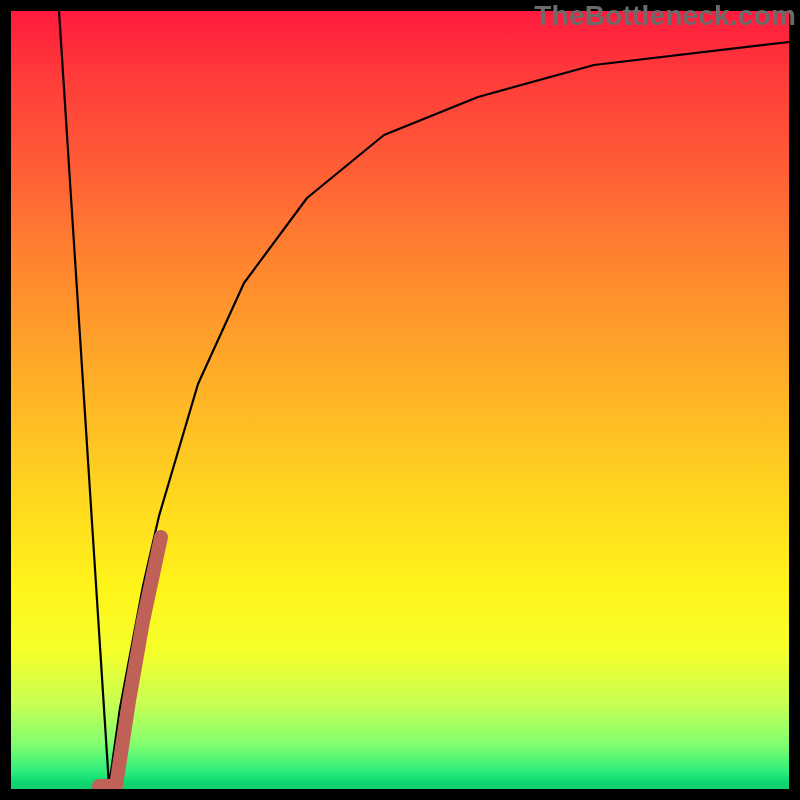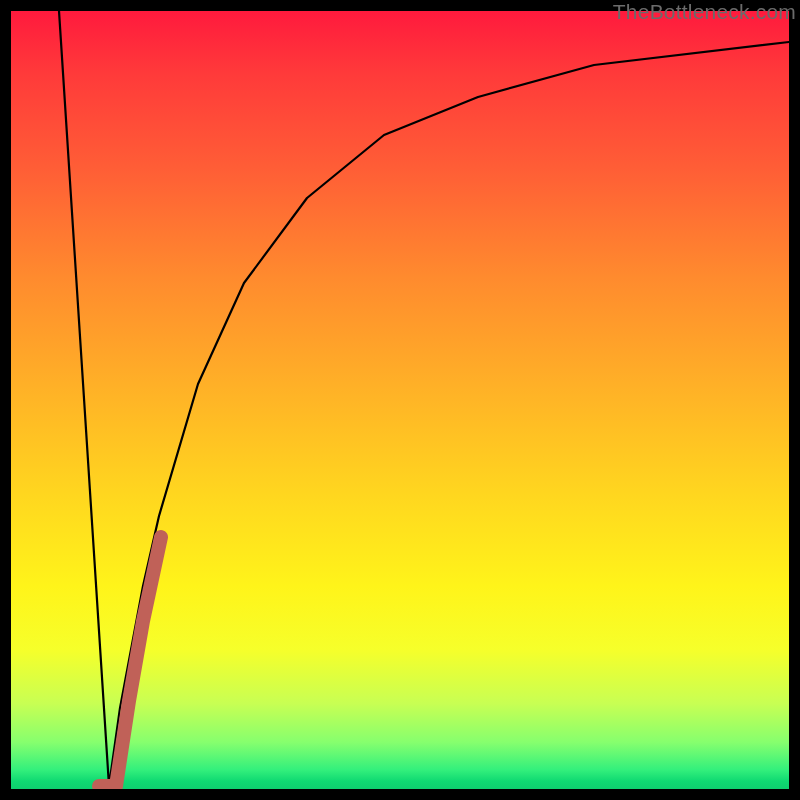--- a/index.html
+++ b/index.html
@@ -47,23 +47,23 @@
     left: 0;
     top: 0;
     width: 778px;
     height: 778px;
   }
   .watermark {
     position: absolute;
     top: -11px;
     right: -7px;
     color: #6b6b6b;
-    font-size: 21px;
+    font-size: 28px;
     letter-spacing: 0.2px;
-    font-weight: 400;
+    font-weight: 700;
     user-select: none;
   }
 </style>
 </head>
 <body>
 
 <div class="frame">
   <div class="gradient"></div>
 
   <svg class="curve-svg" viewBox="0 0 778 778" preserveAspectRatio="none">

